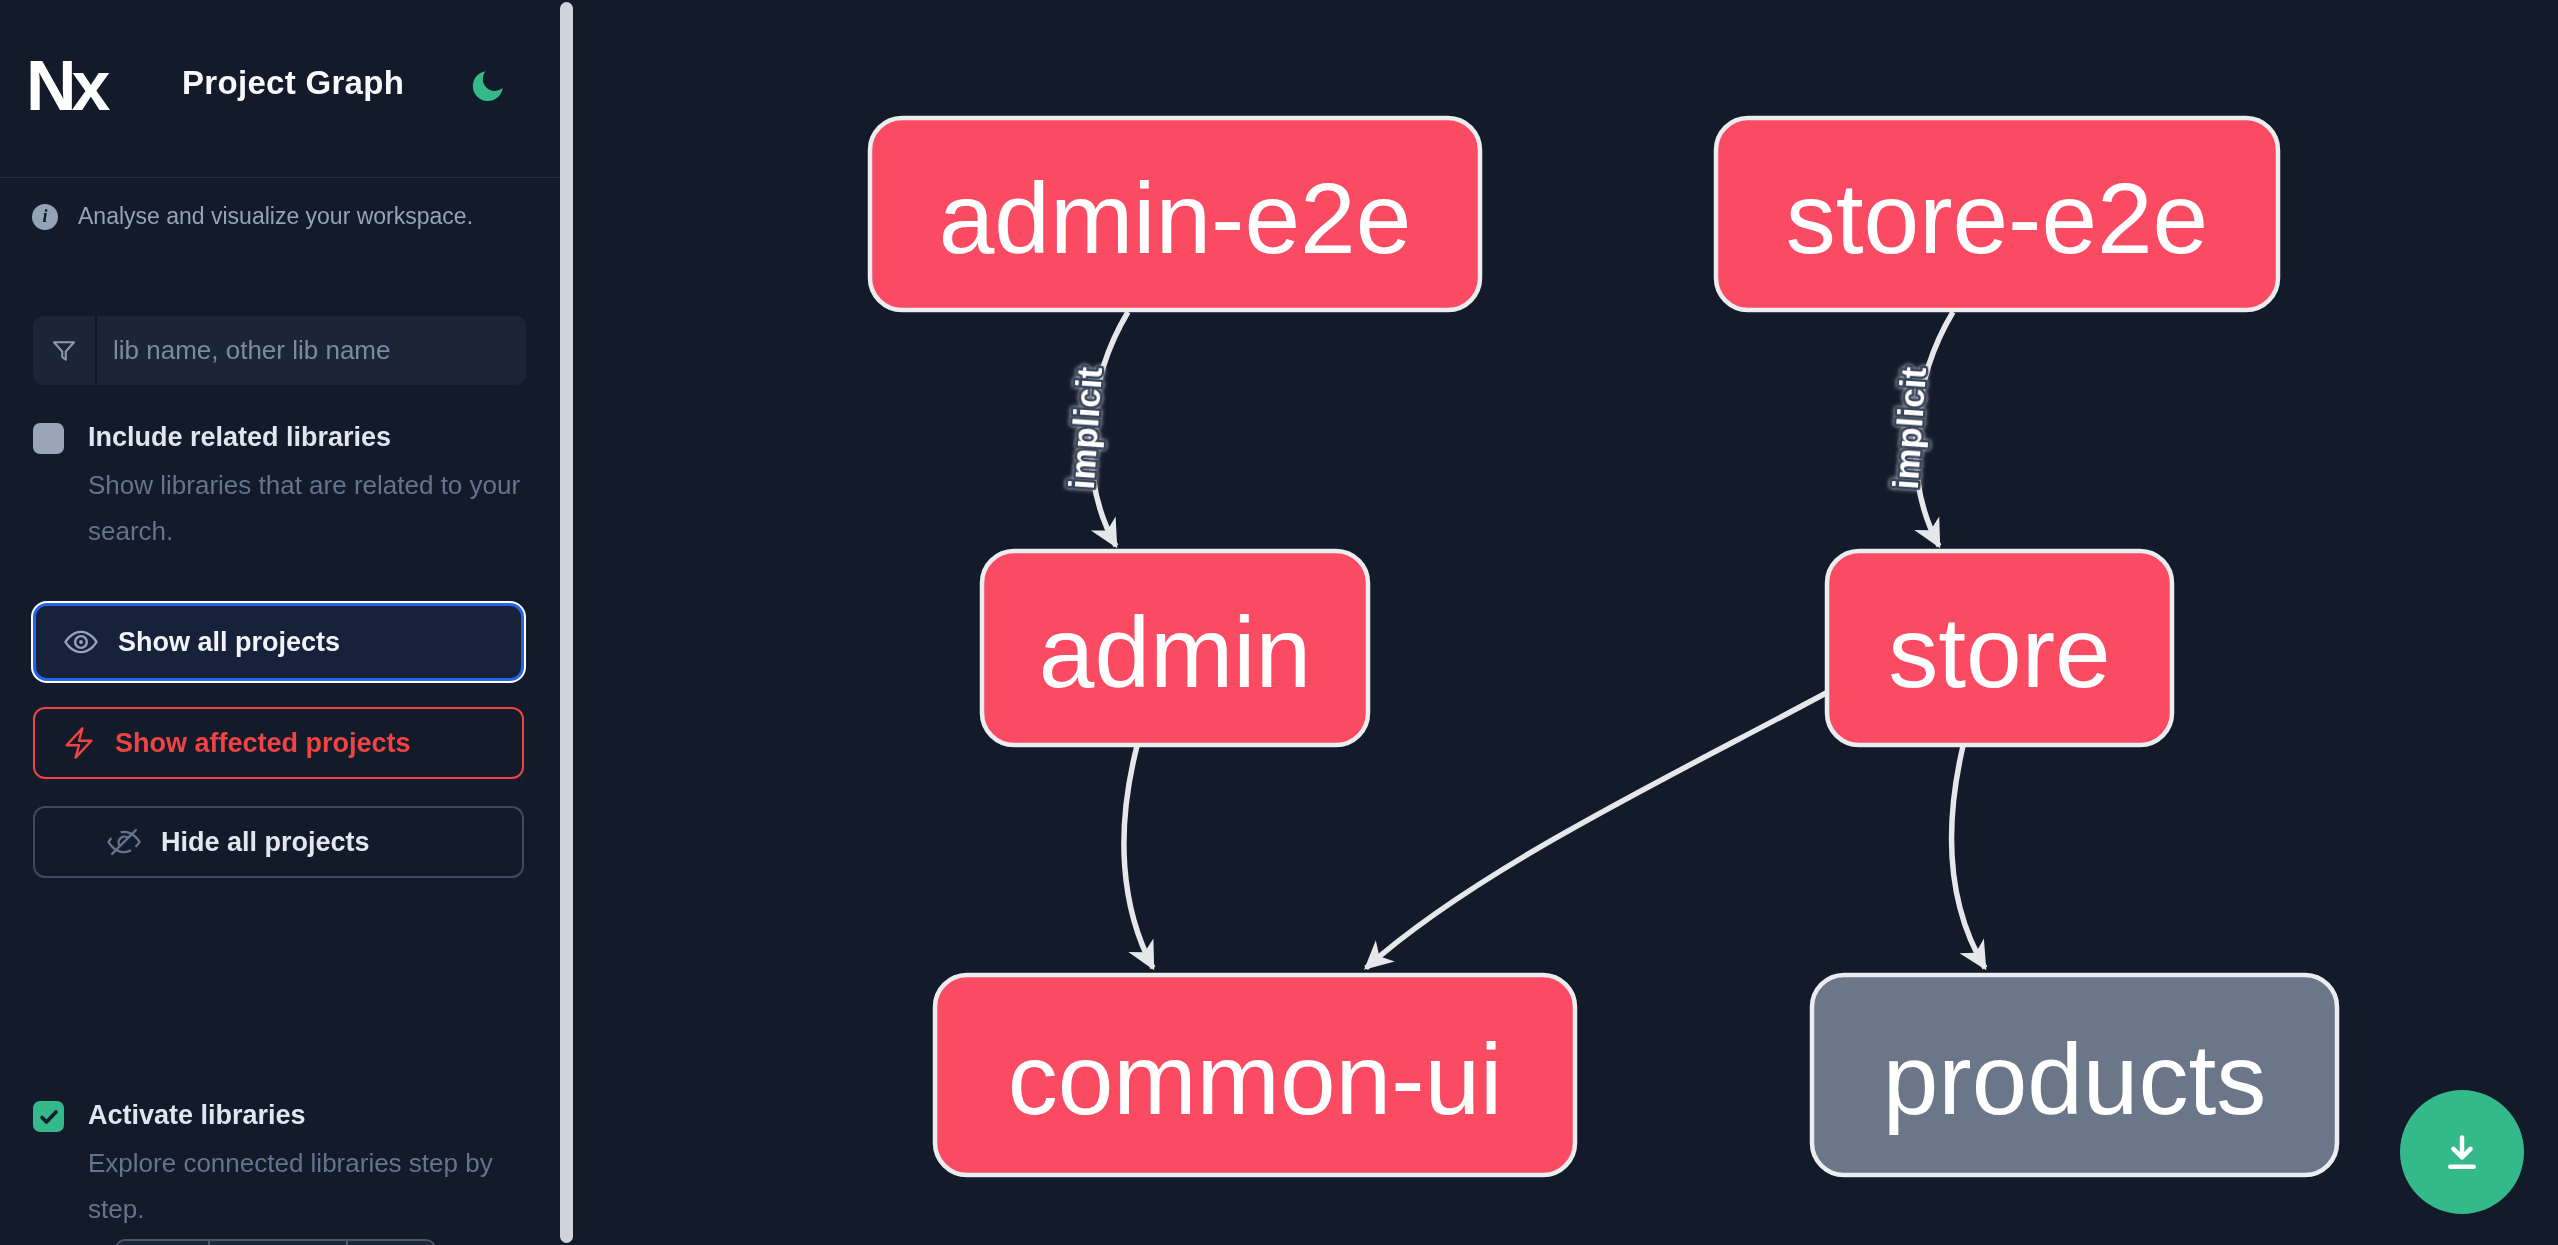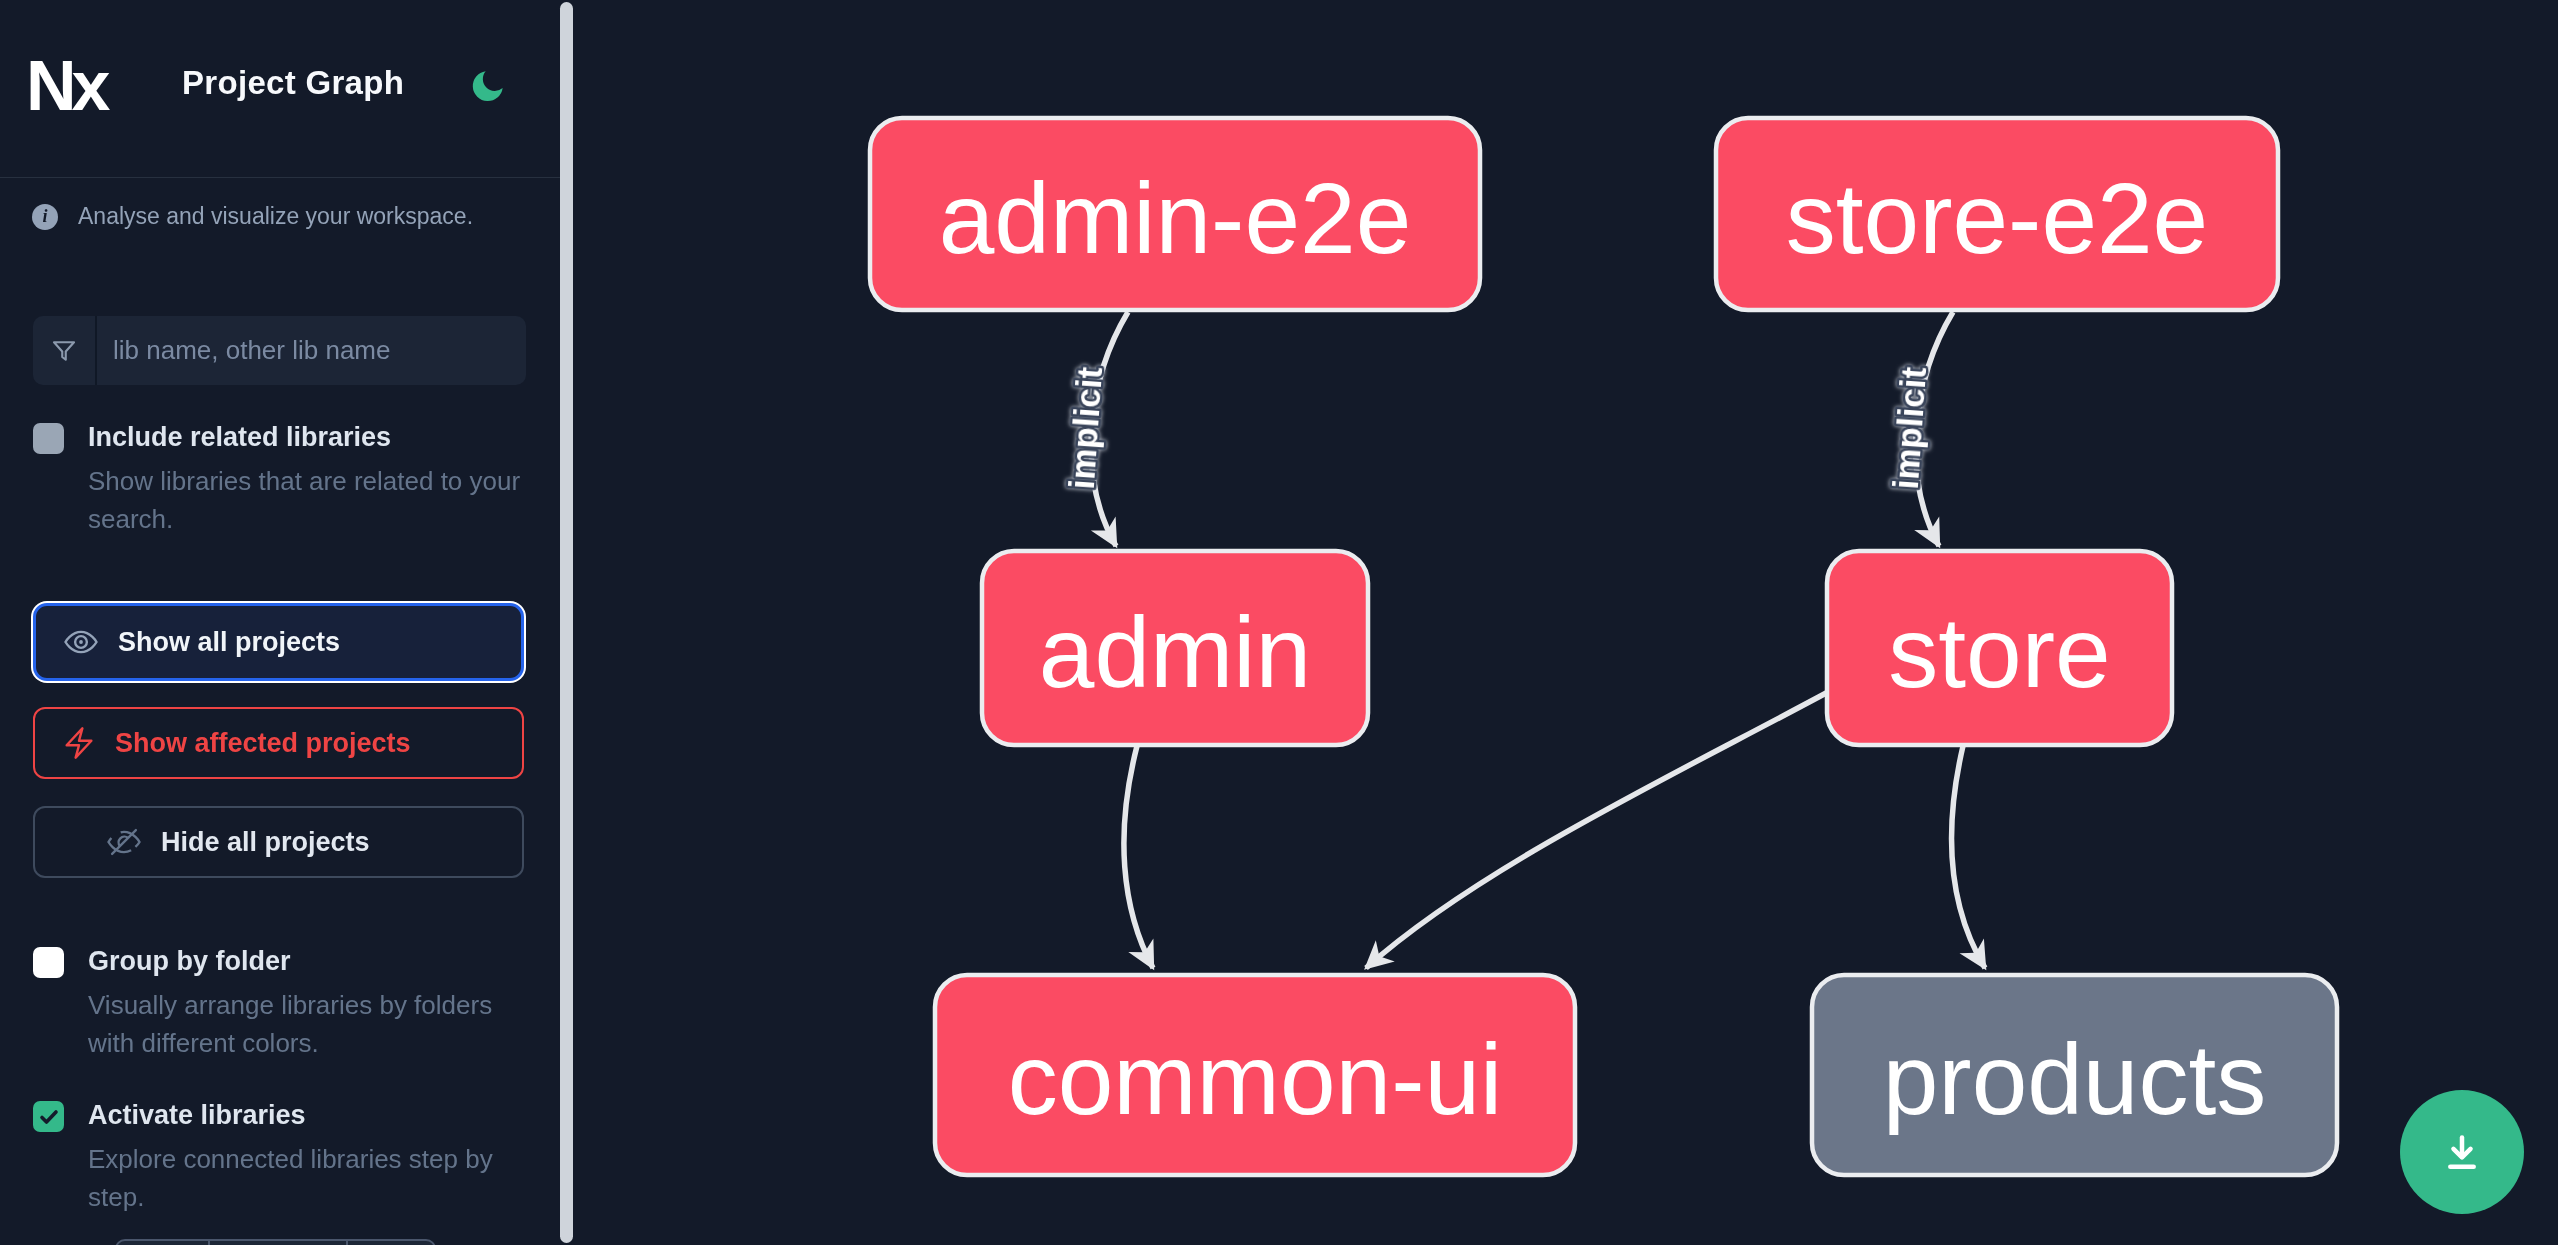--- a/index.html
+++ b/index.html
@@ -32,21 +32,21 @@
     font-size:26px;color:var(--text-light);font-family:Liberation Sans, sans-serif;}
   .searchbox input::placeholder{color:#7b8aa2;opacity:1;}
 
   .toggle-row{position:absolute;left:33px;width:500px;cursor:pointer;}
   .cb{position:absolute;left:0;top:3px;width:31px;height:31px;border-radius:7px;}
   .cb--gray{background:#9aa6b5;}
   .cb--white{background:#ffffff;}
   .cb--green{background:var(--green);display:flex;align-items:center;justify-content:center;}
   .toggle-text{margin-left:55px;}
   .toggle-label{font-size:27px;font-weight:700;color:#dfe6ef;line-height:34px;}
-  .toggle-desc{margin-top:8px;font-size:26px;color:var(--text-muted);line-height:38px;width:450px;}
+  .toggle-desc{margin-top:8px;font-size:26px;color:var(--text-muted);line-height:46px;width:450px;}
 
   .btn{position:absolute;left:33px;width:491px;height:72px;border-radius:12px;display:flex;align-items:center;
     background:transparent;border:2px solid transparent;cursor:pointer;font-family:"Liberation Sans",sans-serif;}
   .btn .icon{margin-left:26px;display:flex;flex:none;}
   .btn .lbl{margin-left:18px;font-size:27px;font-weight:700;}
   .btn--showall{top:603px;height:78px;background:#17213a;border:3px solid var(--blue);
     box-shadow:0 0 0 2px #ffffff;border-radius:14px;}
   .btn--showall .lbl{color:#f1f5f9;}
   .btn--affected{top:707px;border-color:var(--red);}
   .btn--affected .lbl{color:var(--red);}
@@ -141,27 +141,20 @@
       <span class="icon">
         <svg width="38" height="38" viewBox="0 0 24 24" fill="none" stroke="#64748b" stroke-width="1.5">
           <path d="M4 9.5C2.9 10.8 2.2 12 2.2 12s3.6 6.4 9.8 6.4c1.7 0 3.2-.5 4.5-1.2M9.9 5.9c.7-.2 1.4-.3 2.1-.3 6.2 0 9.8 6.4 9.8 6.4s-.9 1.6-2.6 3.1"></path>
           <path d="M9.4 14.6a3.7 3.7 0 0 1 5.2-5.2"></path>
           <path d="M4.5 19.5 19.5 4.5" stroke-linecap="round"></path>
         </svg>
       </span>
       <span class="lbl">Hide all projects</span>
     </button>
 
-    <div class="toggle-row" style="top:944px">
-      <span class="cb cb--white"></span>
-      <div class="toggle-text">
-        <div class="toggle-label">Group by folder</div>
-        <div class="toggle-desc">Visually arrange libraries by folders with different colors.</div>
-      </div>
-    </div>
 
     <div class="toggle-row checked" style="top:1098px">
       <span class="cb cb--green">
         <svg width="24" height="24" viewBox="0 0 24 24" fill="none" stroke="#141b2b" stroke-width="3.6" stroke-linecap="round" stroke-linejoin="round">
           <path d="M5 12.5l4.5 4.5L19 7"></path>
         </svg>
       </span>
       <div class="toggle-text">
         <div class="toggle-label">Activate libraries</div>
         <div class="toggle-desc">Explore connected libraries step by step.</div>

